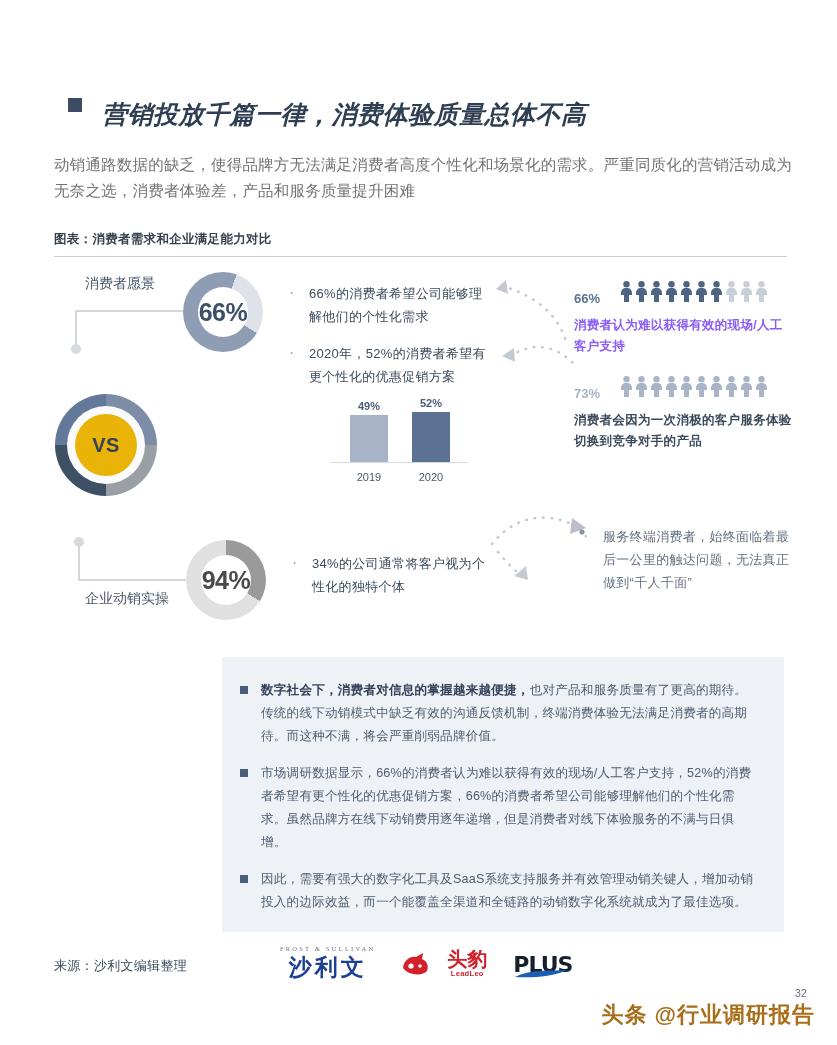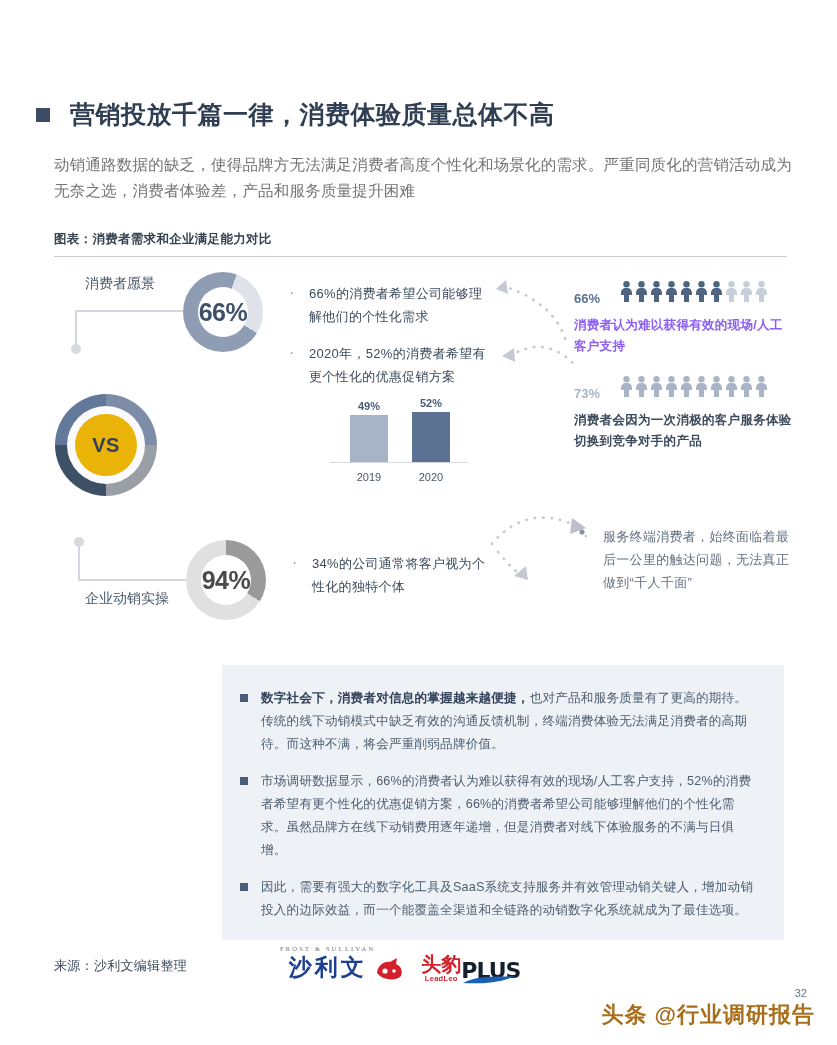--- a/index.html
+++ b/index.html
@@ -5,21 +5,21 @@
   * { box-sizing: border-box; margin: 0; padding: 0; }
   html, body {
     width: 837px; height: 1045px;
     background: #ffffff;
     font-family: "Liberation Sans", "DejaVu Sans", sans-serif;
     overflow: hidden;
   }
   .page { position: relative; width: 837px; height: 1045px; background: #fff; }
 
   
-  .header { position: absolute; left: 36px; top: 98px; display: flex; align-items: center; }
+  .header { position: absolute; left: 68px; top: 98px; display: flex; align-items: flex-start; font-style: italic; }
   .header-sq { width: 14px; height: 14px; background: #3c4c63; margin-right: 20px; flex: 0 0 auto; }
   .header-title { font-size: 25px; font-weight: bold; color: #2f3e52; letter-spacing: 0.5px; white-space: nowrap; }
 
   .intro {
     position: absolute; left: 54px; top: 152px; width: 740px;
     font-size: 15.5px; line-height: 26px; color: #737373; letter-spacing: .2px;
   }
 
   .fig-caption {
     position: absolute; left: 54px; top: 231px;
@@ -97,32 +97,31 @@
   #pr73 .pr-pct { color: #a9b5c6; }
   #pr73 .pcap { color: #3d4b5c; font-weight: 600; }
 
   
   .darrow { position: absolute; }
 
   
   .notebox {
     position: absolute; left: 222px; top: 657px; width: 562px; height: 275px;
     background: #eef1f5;
-    margin-top: 8px;
   }
   .note-item { display: flex; margin: 0 26px 14px 18px; }
   .note-item:first-child { padding-top: 22px; }
   .note-sq { width: 8px; height: 8px; background: #4a5d78; flex: 0 0 8px; margin: 7px 13px 0 0; }
   .note-txt { font-size: 12.6px; line-height: 23px; color: #4e5d70; letter-spacing: .2px; }
   .note-txt b { color: #33425a; font-weight: bold; }
 
   
   .src { position: absolute; left: 54px; top: 957px; font-size: 13px; color: #3d4b5c; letter-spacing: .3px; }
 
-  .logos { position: absolute; left: 280px; top: 945px; display: flex; align-items: flex-end; }
+  .logos { position: absolute; left: 280px; top: 945px; display: flex; align-items: center; gap: 26px; }
   .logo-fs { display: flex; flex-direction: column; align-items: center; }
   .logo-fs .fs-top { font-size: 6.5px; letter-spacing: 2.2px; color: #6b7280; font-family: "Liberation Serif", serif; }
   .logo-fs .fs-cn { font-size: 23px; font-weight: bold; color: #1c3f8f; letter-spacing: 3px; font-family: "DejaVu Sans", sans-serif; }
   .logo-ll { display: flex; align-items: center; gap: 4px; }
   .logo-ll .ll-mark { width: 30px; height: 26px; position: relative; }
   .logo-ll .ll-cn { font-size: 20px; font-weight: bold; color: #d3212c; line-height: 19px; }
   .logo-ll .ll-en { font-size: 7.5px; font-weight: bold; color: #d3212c; letter-spacing: .3px; text-align: center; }
   .logo-plus { position: relative; }
   .logo-plus .pl-t { font-size: 22px; font-weight: bold; color: #16202c; letter-spacing: -1px; font-family: "DejaVu Sans", sans-serif; }
 

